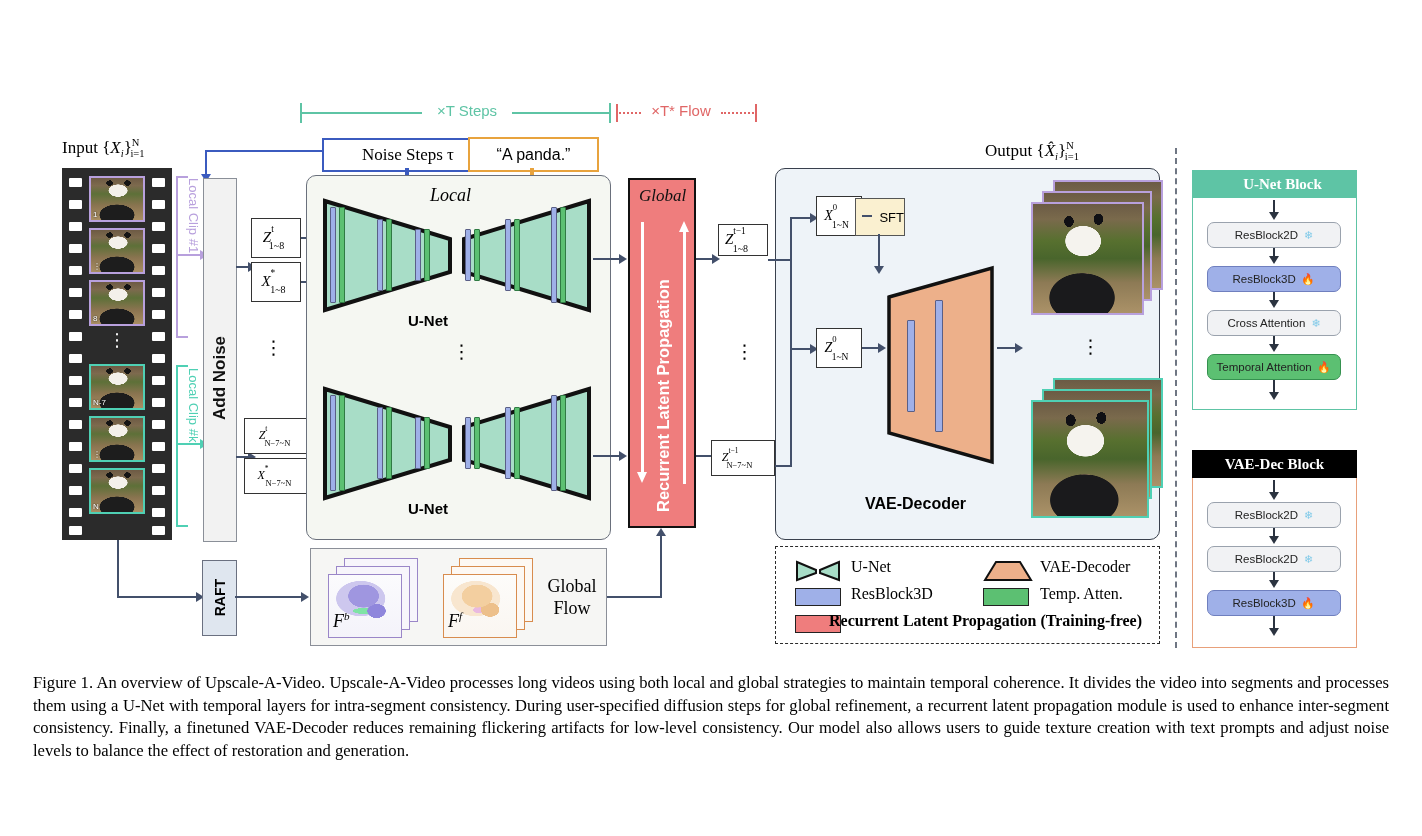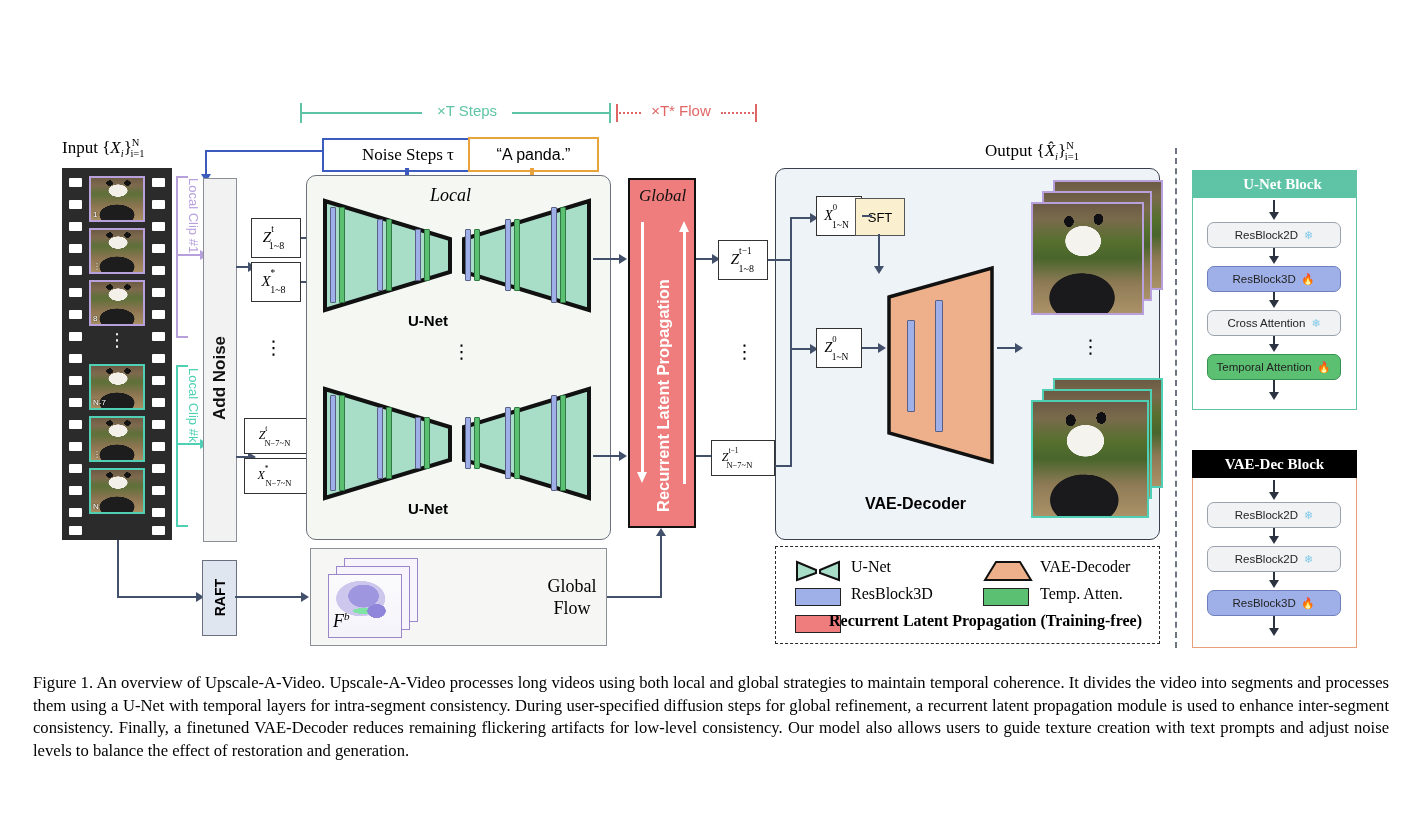--- a/index.html
+++ b/index.html
@@ -272,21 +272,21 @@
   <div class="abs" style="left:637px;top:472px;width:0;height:0;border-left:5.5px solid transparent;border-right:5.5px solid transparent;border-top:11px solid #fff;"></div>
 
   <div class="abs" style="left:683px;top:232px;width:3px;height:252px;background:#fff;"></div>
   <div class="abs" style="left:679px;top:221px;width:0;height:0;border-left:5.5px solid transparent;border-right:5.5px solid transparent;border-bottom:11px solid #fff;"></div>
 
   <div class="abs ln" style="left:696px;top:258px;width:18px;height:2px;"></div>
   <div class="abs ah r" style="left:712px;top:254px;"></div>
   <div class="abs ln" style="left:696px;top:455px;width:18px;height:2px;"></div>
   <div class="abs ah r" style="left:712px;top:451px;"></div>
 
-  <div class="abs lbox ctr" style="left:718px;top:240px;width:50px;height:40px;font-size:15px;justify-content:flex-end;">
+  <div class="abs lbox ctr" style="left:718px;top:224px;width:50px;height:32px;font-size:15px;">
     <span><i>Z</i><sup style="position:relative;top:-4px;">t−1</sup><sub style="position:relative;left:-13px;top:4px;font-size:10px;">1~8</sub></span>
   </div>
   <div class="abs" style="left:735px;top:340px;font-size:19px;">⋮</div>
   <div class="abs lbox ctr" style="left:711px;top:440px;width:64px;height:36px;font-size:12px;">
     <span><i>Z</i><sup style="position:relative;top:-3px;">t−1</sup><sub style="position:relative;left:-12px;top:3px;font-size:8.5px;">N−7~N</sub></span>
   </div>
 
   <div class="panel-blue abs" style="left:775px;top:168px;width:385px;height:372px;"></div>
 
   <div class="abs serif" style="left:985px;top:140px;font-size:17px;">
@@ -301,21 +301,21 @@
   <div class="abs ln" style="left:790px;top:217px;width:22px;height:2px;"></div>
   <div class="abs ln" style="left:790px;top:217px;width:2px;height:44px;"></div>
   <div class="abs ah r" style="left:810px;top:213px;"></div>
 
   <div class="abs ln" style="left:790px;top:348px;width:22px;height:2px;"></div>
   <div class="abs ah r" style="left:810px;top:344px;"></div>
 
   <div class="abs lbox ctr" style="left:816px;top:196px;width:46px;height:40px;font-size:14px;">
     <span><i>X</i><sup style="position:relative;top:-4px;">0</sup><sub style="position:relative;left:-5px;top:4px;font-size:9.5px;">1~N</sub></span>
   </div>
-  <div class="abs ctr sans" style="left:855px;top:198px;width:48px;height:36px;border:1.5px solid #555;background:#faf0d0;font-size:13px;">
+  <div class="abs ctr sans" style="left:855px;top:198px;width:48px;height:36px;border:1.5px solid #555;background:#faf0d0;font-size:13px;justify-content:flex-end;">
     <span>SFT</span>
   </div>
   <div class="abs ln" style="left:862px;top:215px;width:10px;height:2px;"></div>
 
   <div class="abs ln" style="left:878px;top:234px;width:2px;height:34px;"></div>
   <div class="abs ah d" style="left:874px;top:266px;"></div>
 
   <div class="abs lbox ctr" style="left:816px;top:328px;width:46px;height:40px;font-size:14px;">
     <span><i>Z</i><sup style="position:relative;top:-4px;">0</sup><sub style="position:relative;left:-5px;top:4px;font-size:9.5px;">1~N</sub></span>
   </div>
@@ -375,20 +375,31 @@
     <div class="abs" style="left:8px;top:8px;width:74px;height:64px;border:1.6px solid #9a86c8;background:#f7f5fb;box-sizing:border-box;"></div>
     <div class="abs" style="left:0;top:16px;width:74px;height:64px;border:1.6px solid #9a86c8;box-sizing:border-box;overflow:hidden;background:
         radial-gradient(ellipse 30% 26% at 48% 34%, #9f96e0 0 70%, rgba(159,150,224,0) 72%),
         radial-gradient(ellipse 18% 16% at 66% 58%, #8f86dc 0 70%, rgba(143,134,220,0) 72%),
         radial-gradient(ellipse 22% 7% at 48% 58%, #7fe3a5 0 66%, rgba(127,227,165,0) 68%),
         radial-gradient(ellipse 48% 40% at 44% 38%, #cdc7ee 0 70%, rgba(205,199,238,0) 72%),
         linear-gradient(#fbfbfd,#f4f3fa);"></div>
     <div class="abs serif" style="left:5px;top:52px;font-size:18px;font-style:italic;"><span>F</span><sup style="font-style:italic;">b</sup></div>
   </div>
 
+  <div class="abs" style="left:443px;top:558px;width:95px;height:82px;">
+    <div class="abs" style="left:16px;top:0;width:74px;height:64px;border:1.6px solid #d88c4e;background:#fdf8f3;box-sizing:border-box;"></div>
+    <div class="abs" style="left:8px;top:8px;width:74px;height:64px;border:1.6px solid #d88c4e;background:#fdf8f3;box-sizing:border-box;"></div>
+    <div class="abs" style="left:0;top:16px;width:74px;height:64px;border:1.6px solid #d88c4e;box-sizing:border-box;overflow:hidden;background:
+        radial-gradient(ellipse 30% 26% at 46% 34%, #f3cfa0 0 70%, rgba(243,207,160,0) 72%),
+        radial-gradient(ellipse 18% 16% at 64% 56%, #edc08b 0 70%, rgba(237,192,139,0) 72%),
+        radial-gradient(ellipse 14% 9% at 50% 56%, #e9b9e0 0 66%, rgba(233,185,224,0) 68%),
+        radial-gradient(ellipse 48% 40% at 44% 38%, #f8e6cf 0 70%, rgba(248,230,207,0) 72%),
+        linear-gradient(#fdfcfa,#faf6f1);"></div>
+    <div class="abs serif" style="left:5px;top:52px;font-size:18px;font-style:italic;"><span>F</span><sup style="font-style:italic;">f</sup></div>
+  </div>
 
   <div class="abs serif ctr" style="left:540px;top:568px;width:64px;height:60px;flex-direction:column;font-size:18px;line-height:1.2;">
     <span>Global</span>
     <span>Flow</span>
   </div>
 
   <div class="abs ln" style="left:607px;top:596px;width:55px;height:2px;"></div>
   <div class="abs ln" style="left:660px;top:536px;width:2px;height:62px;"></div>
   <div class="abs ah u" style="left:656px;top:528px;"></div>
 

